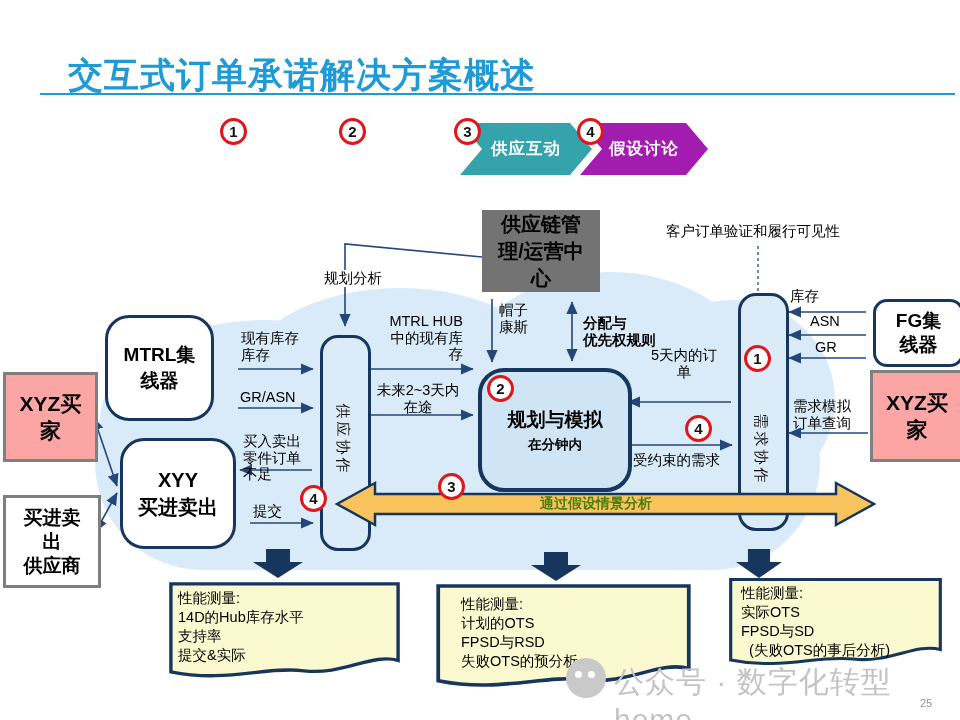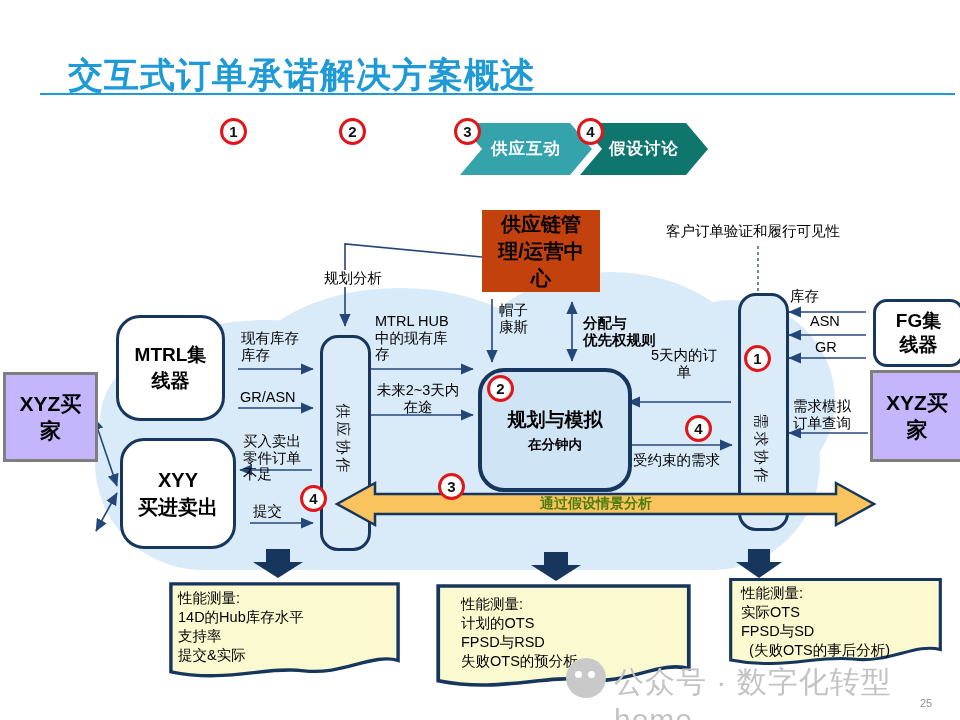--- a/index.html
+++ b/index.html
@@ -17,23 +17,23 @@
   
   .badge{width:21px;height:21px;border:3px solid #E0161B;border-radius:50%;background:#fff;
          display:flex;align-items:center;justify-content:center;font-size:15px;font-weight:bold;color:#111;z-index:9;}
   
   .cloud{background:#D9EAF8;border-radius:50%;z-index:1;}
   
   .lbl{font-size:14.5px;line-height:1.15;color:#000;white-space:pre-line;z-index:6;}
   
   .roundbox{background:#fff;border:3.5px solid #17365D;border-radius:24px;display:flex;align-items:center;justify-content:center;
             text-align:center;font-weight:bold;color:#000;white-space:pre-line;z-index:5;}
-  .graybox{background:#c2410c;display:flex;align-items:center;justify-content:center;text-align:center;
+  .graybox{background:#737373;display:flex;align-items:center;justify-content:center;text-align:center;
            font-weight:bold;color:#000;white-space:pre-line;z-index:5;}
-  .goldbox{background:#c4b5fd;border:3px solid #7F7F7F;display:flex;align-items:center;justify-content:center;
+  .goldbox{background:#fca5a5;border:3px solid #7F7F7F;display:flex;align-items:center;justify-content:center;
            text-align:center;font-weight:bold;color:#000;white-space:pre-line;z-index:5;}
   .whitebox{background:#fff;border:3px solid #7F7F7F;display:flex;align-items:center;justify-content:center;
             text-align:center;font-weight:bold;color:#000;white-space:pre-line;z-index:5;}
   .vbar{background:#DCEBF8;border:3px solid #17365D;border-radius:18px;z-index:4;}
   .vlabel{width:90px;text-align:center;transform:rotate(90deg);transform-origin:center;
           font-size:15px;color:#111;letter-spacing:3px;white-space:nowrap;z-index:5;}
   
   .dArrow{background:#17365D;clip-path:polygon(26% 0,74% 0,74% 45%,100% 45%,50% 100%,0 45%,26% 45%);z-index:5;}
   
   .note{z-index:6;}
@@ -52,21 +52,21 @@
 <body>
 
 <div class="slide">
 
   <div class="abs title">交互式订单承诺解决方案概述</div>
   <div class="abs title-rule"></div>
 
   <div class="abs chev mid" style="left: 460px; width: 132px; background-color: rgb(53, 163, 172);">
       <span>供应互动</span>
     </div>
-  <div class="abs chev mid" style="left: 580px; width: 128px; background-color: #0f766e;">
+  <div class="abs chev mid" style="left: 580px; width: 128px; background-color: #a21caf;">
       <span>假设讨论</span>
     </div>
   <div class="abs badge" style="left:220px;top:118px;">1</div>
   <div class="abs badge" style="left:339px;top:118px;">2</div>
   <div class="abs badge" style="left:454px;top:118px;">3</div>
   <div class="abs badge" style="left:577px;top:118px;">4</div>
 
   <div class="abs cloud" style="left:100px;top:320px;width:330px;height:200px;"></div>
   <div class="abs cloud" style="left:240px;top:288px;width:320px;height:190px;"></div>
   <div class="abs cloud" style="left:470px;top:272px;width:280px;height:190px;"></div>
@@ -102,26 +102,29 @@
   </svg>
 
   <div class="abs graybox" style="left:482px;top:210px;width:118px;height:82px;font-size:20px;line-height:27px;">供应链管
 理/运营中
 心</div>
 
   <div class="abs lbl" style="left:666px;top:223px;">客户订单验证和履行可见性</div>
 
   <div class="abs lbl" style="left:322px;top:270px;background:#fff;padding:0 2px;">规划分析</div>
 
-  <div class="abs roundbox" style="left:116px;top:315px;width:103px;height:100px;font-size:19px;line-height:26px;">MTRL集
+  <div class="abs roundbox" style="left:105px;top:315px;width:103px;height:100px;font-size:19px;line-height:26px;">MTRL集
 线器</div>
 
   <div class="abs goldbox" style="left:3px;top:372px;width:89px;height:84px;font-size:21px;line-height:27px;">XYZ买
 家</div>
 
+  <div class="abs whitebox" style="left:3px;top:495px;width:92px;height:87px;font-size:19px;line-height:24px;">买进卖
+出
+供应商</div>
 
   <div class="abs roundbox" style="left:120px;top:438px;width:110px;height:105px;font-size:20px;line-height:27px;">XYY
 买进卖出</div>
 
   <div class="abs vbar" style="left:320px;top:335px;width:45px;height:210px;"></div>
   <div class="abs vlabel" style="left:297px;top:430px;">供应协作</div>
 
   <div class="abs vbar" style="left:738px;top:293px;width:45px;height:232px;"></div>
   <div class="abs vlabel" style="left:715px;top:440px;">需求协作</div>
 
@@ -136,21 +139,21 @@
   <div class="abs goldbox" style="left:870px;top:370px;width:88px;height:86px;font-size:21px;line-height:27px;">XYZ买
 家</div>
 
   <div class="abs lbl" style="left:241px;top:330px;">现有库存
 库存</div>
   <div class="abs lbl" style="left:240px;top:389px;">GR/ASN</div>
   <div class="abs lbl" style="left:243px;top:433px;">买入卖出
 零件订单
  不足</div>
   <div class="abs lbl" style="left:253px;top:503px;">提交</div>
-  <div class="abs lbl" style="left:375px;top:313px;width:88px;text-align:left;">MTRL HUB
+  <div class="abs lbl" style="left:375px;top:313px;width:88px;text-align:right;">MTRL HUB
 中的现有库
 存</div>
   <div class="abs lbl" style="left:372px;top:382px;width:92px;text-align:center;">未来2~3天内
 在途</div>
   <div class="abs lbl" style="left:499px;top:302px;">帽子
 康斯</div>
   <div class="abs lbl" style="left:583px;top:315px;font-weight:bold;">分配与
 优先权规则</div>
   <div class="abs lbl" style="left:645px;top:347px;width:78px;text-align:center;">5天内的订
 单</div>

